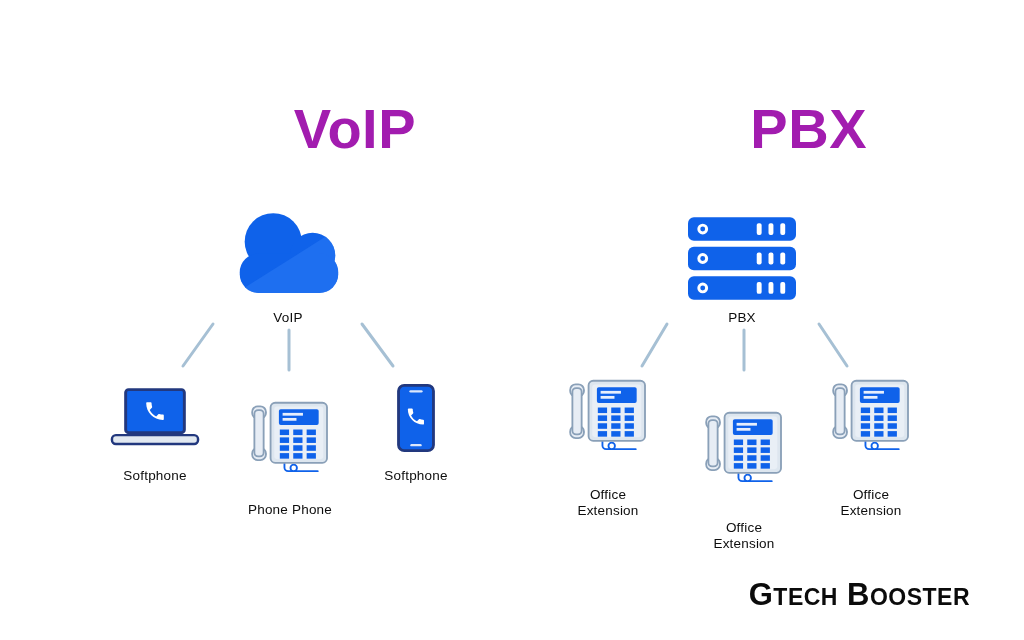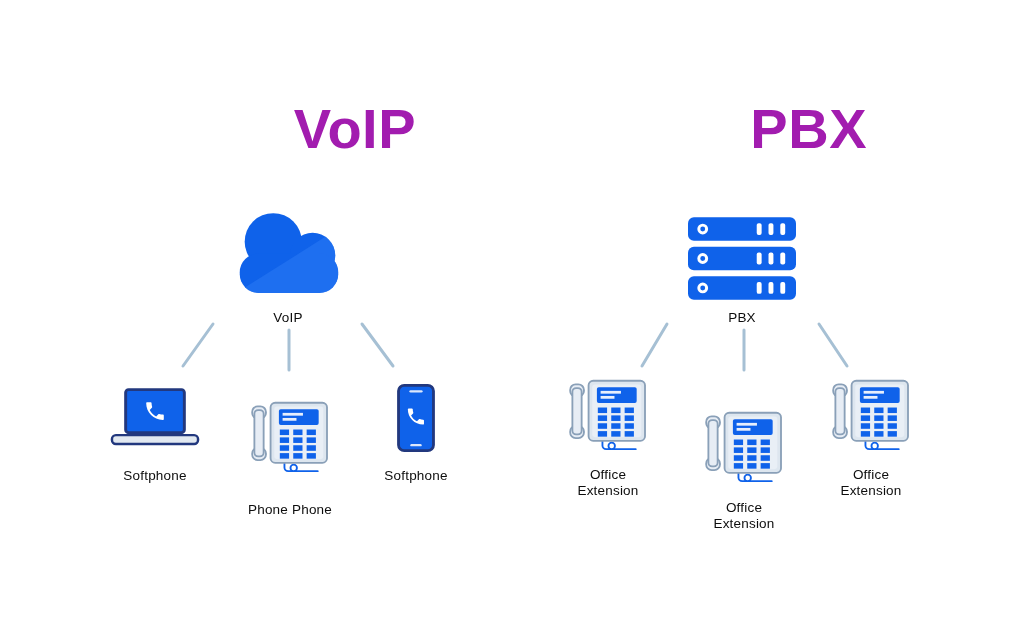--- a/index.html
+++ b/index.html
@@ -11,21 +11,21 @@
   .title{
     position:absolute;margin:0;width:250px;text-align:right;
     font-size:56px;font-weight:700;letter-spacing:.5px;color:#a21caf;
   }
   .voip-title{left:166px;top:96px;}
   .pbx-title{left:617px;top:96px;}
   .hub-label,.device-label{
     position:absolute;width:100px;text-align:center;
     font-size:13.5px;line-height:16px;color:#0d0d0d;letter-spacing:.2px;
   }
-  .label-narrow{width:80px;}
+  .label-narrow{width:80px;margin-top:20px;}
   .icon{position:absolute;display:block;}
   .logo{
     position:absolute;right:54px;top:577px;font-weight:700;color:#0b0b0b;
     letter-spacing:.5px;white-space:nowrap;
   }
   .logo .big{font-size:31px;}
   .logo .small{font-size:23px;}
   .logo .gap{display:inline-block;width:9px;}
   .hidden-defs{position:absolute;width:0;height:0;overflow:hidden;}
 </style>
@@ -155,14 +155,17 @@
   <svg class="icon" style="left:705px;top:409px;width:78px;height:74px;" viewBox="0 0 84 80">
     <use href="#desk-phone"></use>
   </svg>
   <div class="device-label label-narrow" style="left:704px;top:500px;">Office Extension</div>
 
   <svg class="icon" style="left:832px;top:377px;width:78px;height:74px;" viewBox="0 0 84 80">
     <use href="#desk-phone"></use>
   </svg>
   <div class="device-label label-narrow" style="left:831px;top:467px;">Office Extension</div>
 
+  <div class="logo">
+    <span class="big">G</span><span class="small">TECH</span><span class="gap"></span><span class="big">B</span><span class="small">OOSTER</span>
+  </div>
 
 </div>
 
 </body></html>

